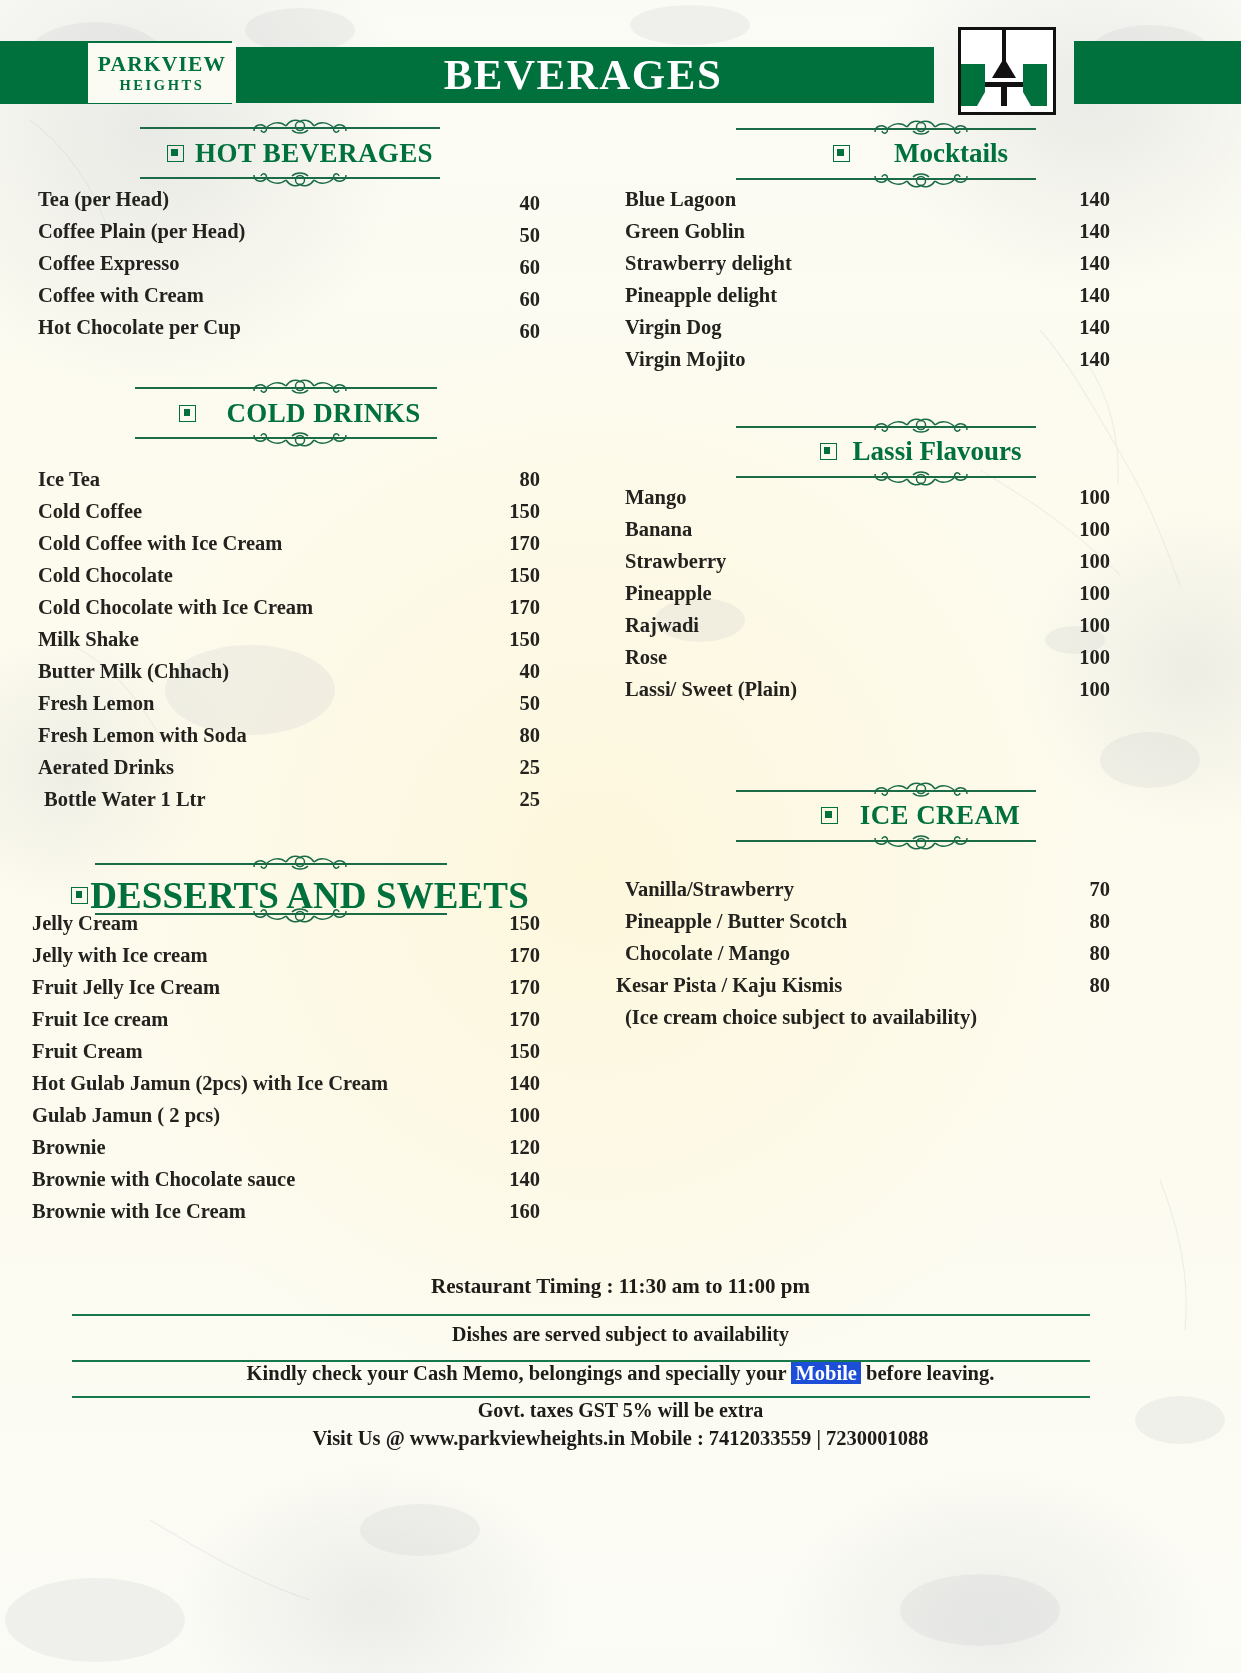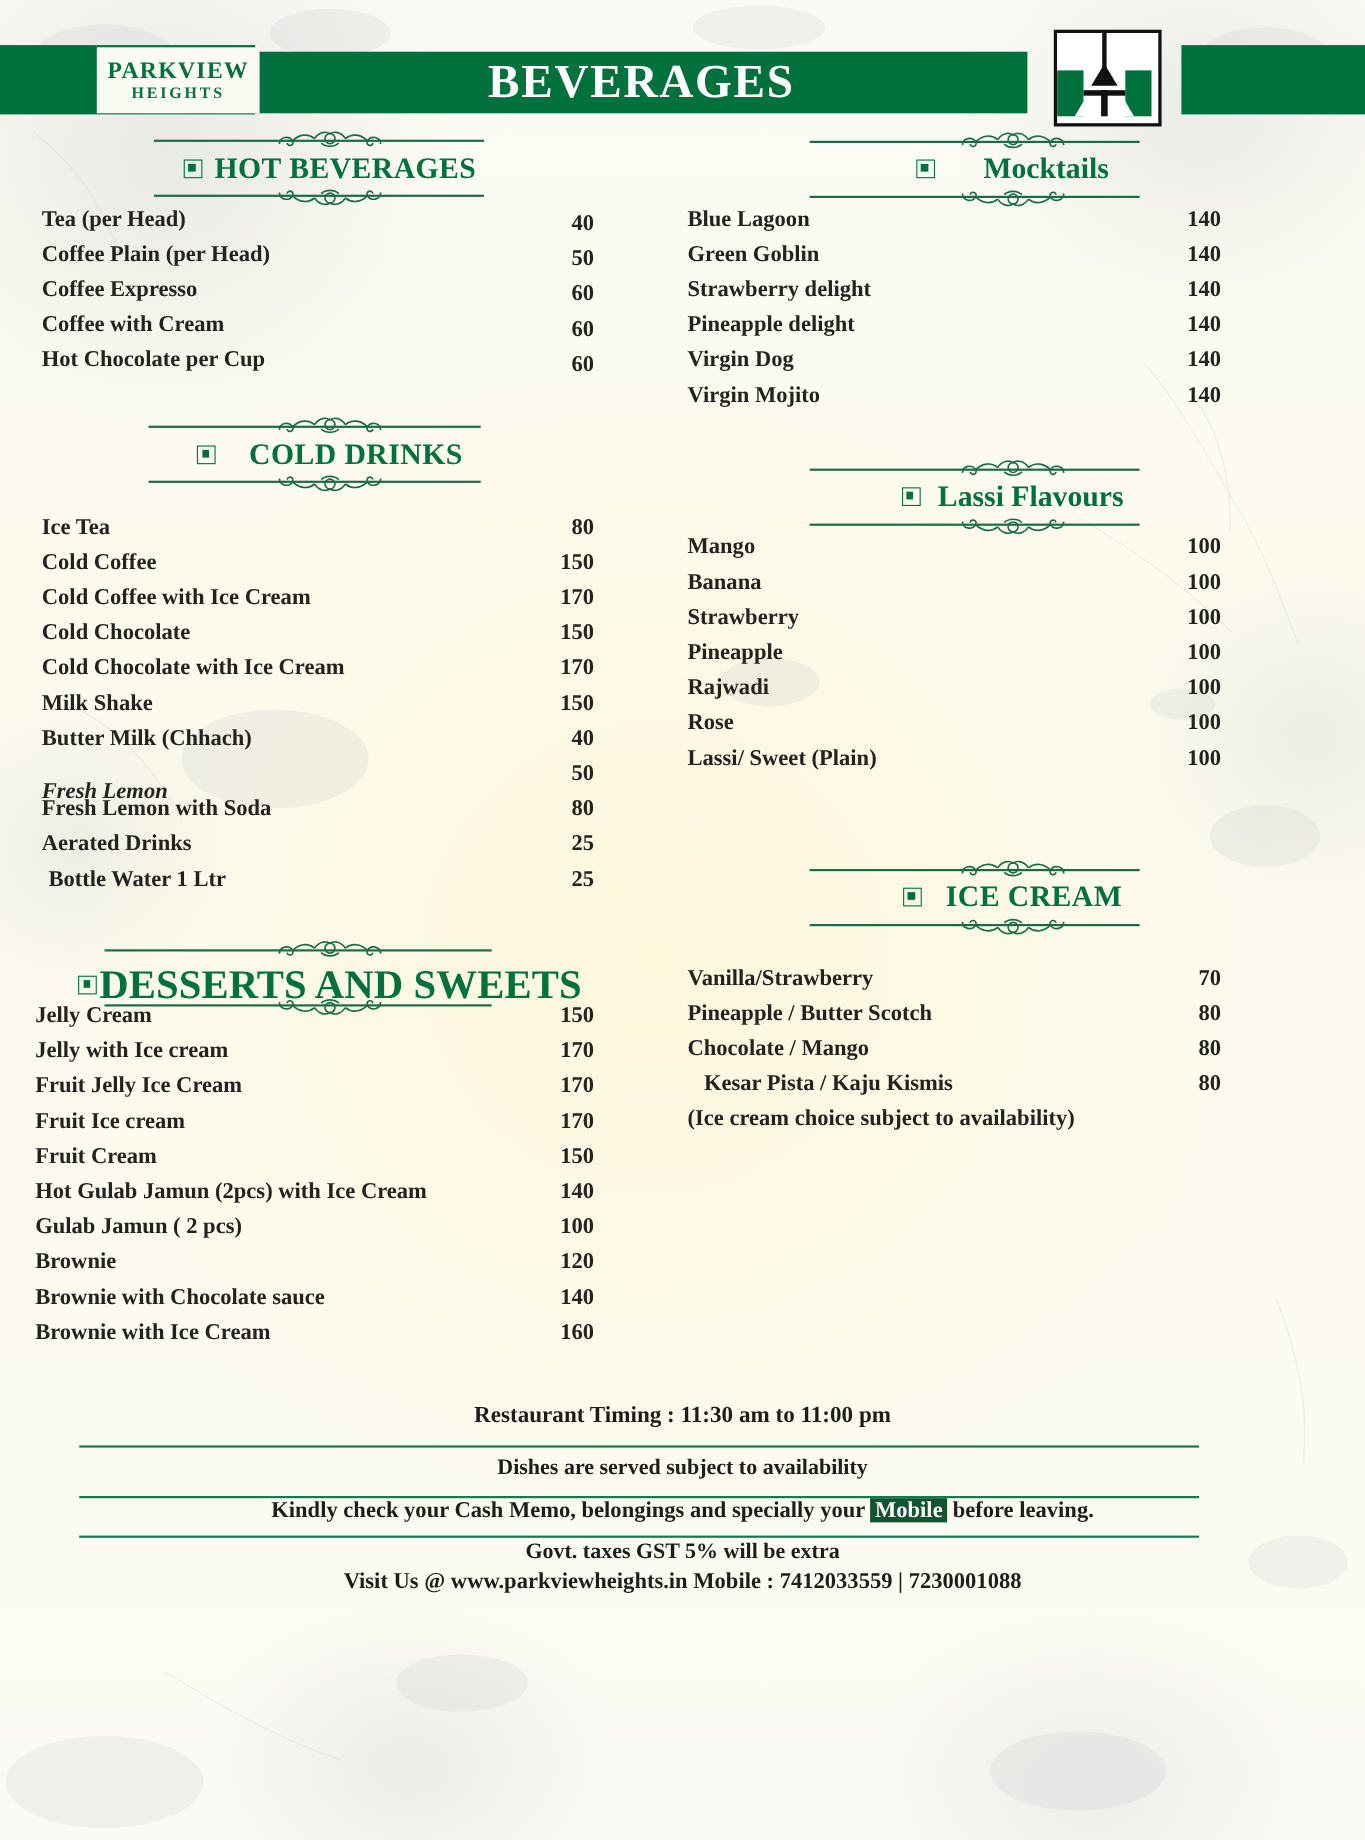--- a/index.html
+++ b/index.html
@@ -71,21 +71,21 @@
   .items{position:absolute;left:0;width:100%;}
   .row{position:relative;height:32px;}
   .nm{position:absolute;color:#23221e;font-weight:bold;font-size:20.5px;font-family:"Liberation Serif",serif;white-space:nowrap;}
   .pr{position:absolute;color:#23221e;font-weight:bold;font-size:20.5px;font-family:"Liberation Serif",serif;text-align:right;}
   .note{position:absolute;color:#23221e;font-weight:bold;font-size:20.5px;font-family:"Liberation Serif",serif;white-space:nowrap;}
 
   
   .footer{position:absolute;left:0;top:1272px;width:1241px;}
   .f-line{text-align:center;font-family:"Liberation Serif",serif;font-weight:bold;color:#1d1c19;}
   .f-rule{position:absolute;height:2px;background:#17784d;left:72px;width:1018px;}
-  .hl{background:#14532d;color:#ffffff;padding:0 4px;}
+  .hl{background:#1d4ed8;color:#ffffff;padding:0 4px;}
 </style>
 </head>
 <body>
 
 <div class="paper"></div>
 <svg class="veins" width="1241" height="1673" viewBox="0 0 1241 1673">
   <g stroke="#c9ccce" fill="none" stroke-width="1.2" opacity=".55">
     <path d="M1040,330 C1075,370 1100,420 1130,470 C1150,505 1165,545 1180,585"></path>
     <path d="M1085,360 C1110,395 1120,440 1118,485"></path>
     <path d="M980,470 C1030,500 1075,530 1120,575"></path>
@@ -252,21 +252,21 @@
         </div>
         <div class="row">
           <span class="nm" style="left:38px;top:0;">Milk Shake</span>
           <span class="pr" style="left:420px;top:0;width:120px;">150</span>
         </div>
         <div class="row">
           <span class="nm" style="left:38px;top:0;">Butter Milk (Chhach)</span>
           <span class="pr" style="left:420px;top:0;width:120px;">40</span>
         </div>
         <div class="row">
-          <span class="nm" style="left:38px;top:16px;font-style:italic;">Fresh Lemon</span>
+          <span class="nm" style="left:38px;top:0;">Fresh Lemon</span>
           <span class="pr" style="left:420px;top:0;width:120px;">50</span>
         </div>
         <div class="row">
           <span class="nm" style="left:38px;top:0;">Fresh Lemon with Soda</span>
           <span class="pr" style="left:420px;top:0;width:120px;">80</span>
         </div>
         <div class="row">
           <span class="nm" style="left:38px;top:0;">Aerated Drinks</span>
           <span class="pr" style="left:420px;top:0;width:120px;">25</span>
         </div>
@@ -519,21 +519,21 @@
         </div>
         <div class="row">
           <span class="nm" style="left:25px;top:0;">Pineapple / Butter Scotch</span>
           <span class="pr" style="left:400px;top:0;width:110px;">80</span>
         </div>
         <div class="row">
           <span class="nm" style="left:25px;top:0;">Chocolate / Mango</span>
           <span class="pr" style="left:400px;top:0;width:110px;">80</span>
         </div>
         <div class="row">
-          <span class="nm" style="left:40px;top:0;">Kesar Pista / Kaju Kismis</span>
+          <span class="nm" style="left:16px;top:0;">Kesar Pista / Kaju Kismis</span>
           <span class="pr" style="left:400px;top:0;width:110px;">80</span>
         </div>
         <div class="row">
           <span class="note" style="left:25px;top:0;">(Ice cream choice subject to availability)</span>
         </div>
       </div>
     </div>
   </div>
 
   <div class="footer">

